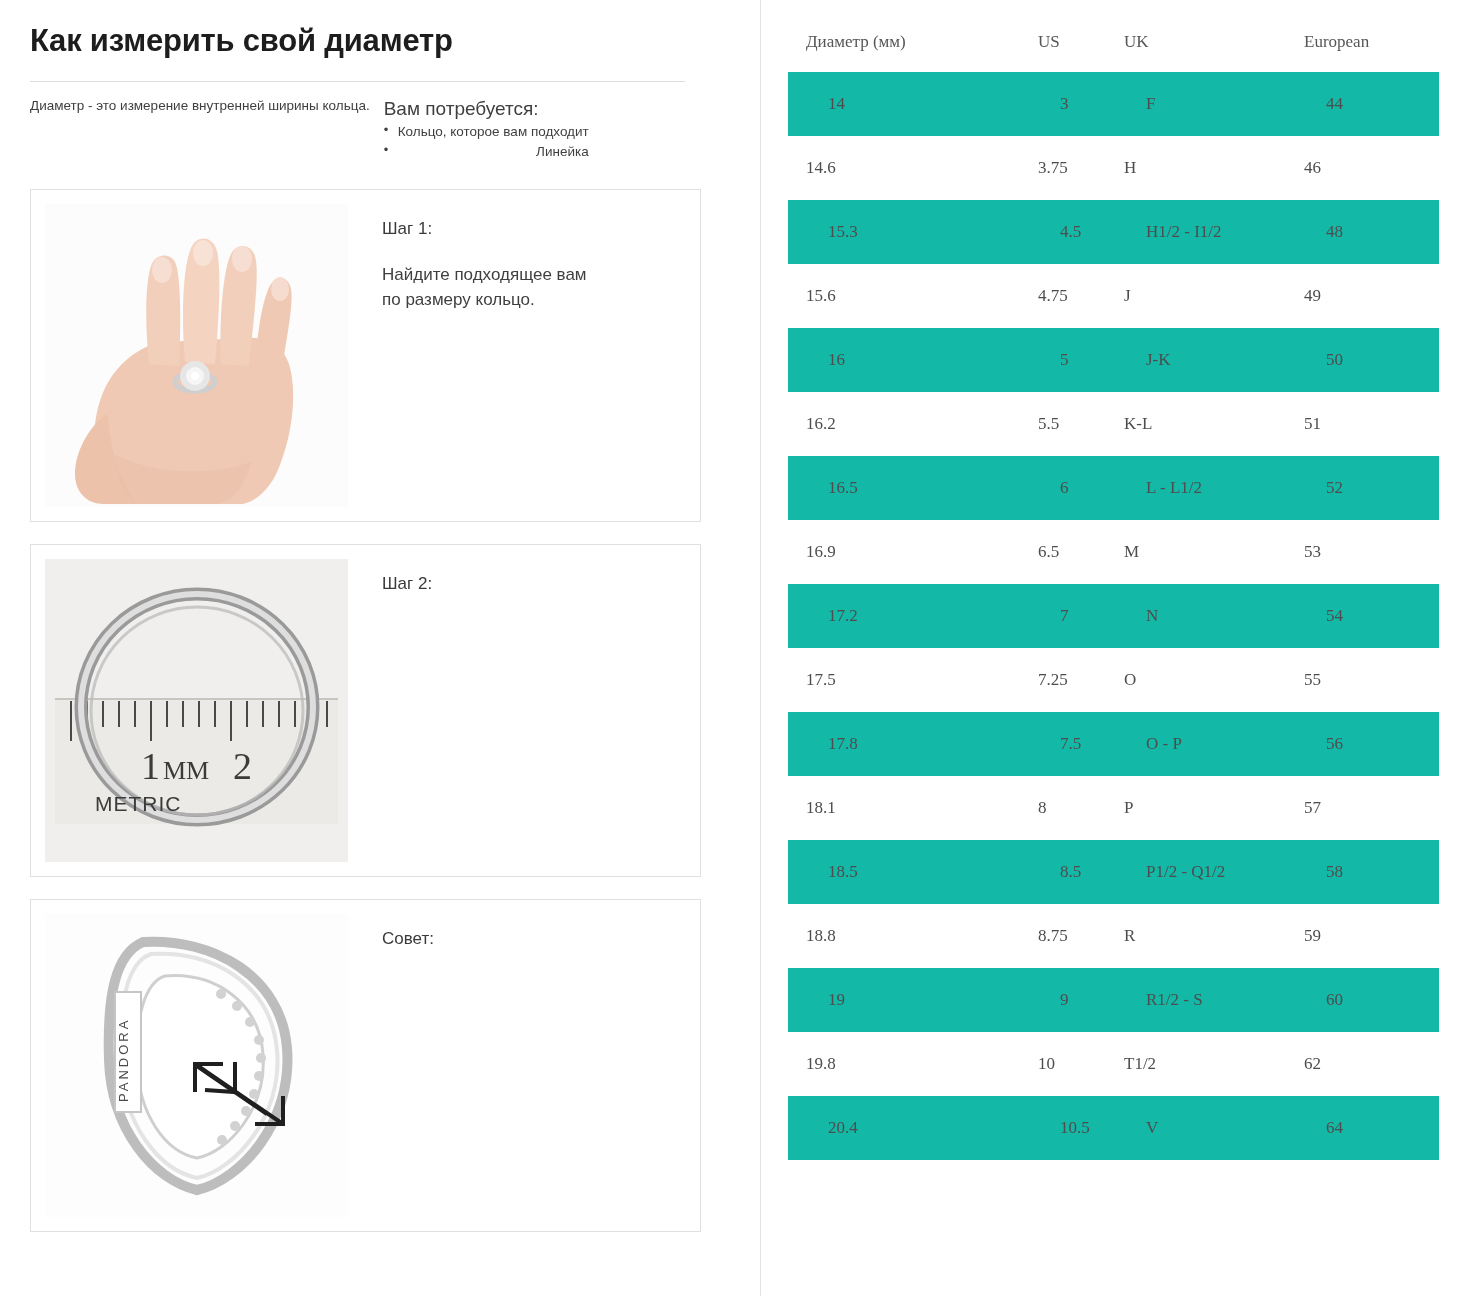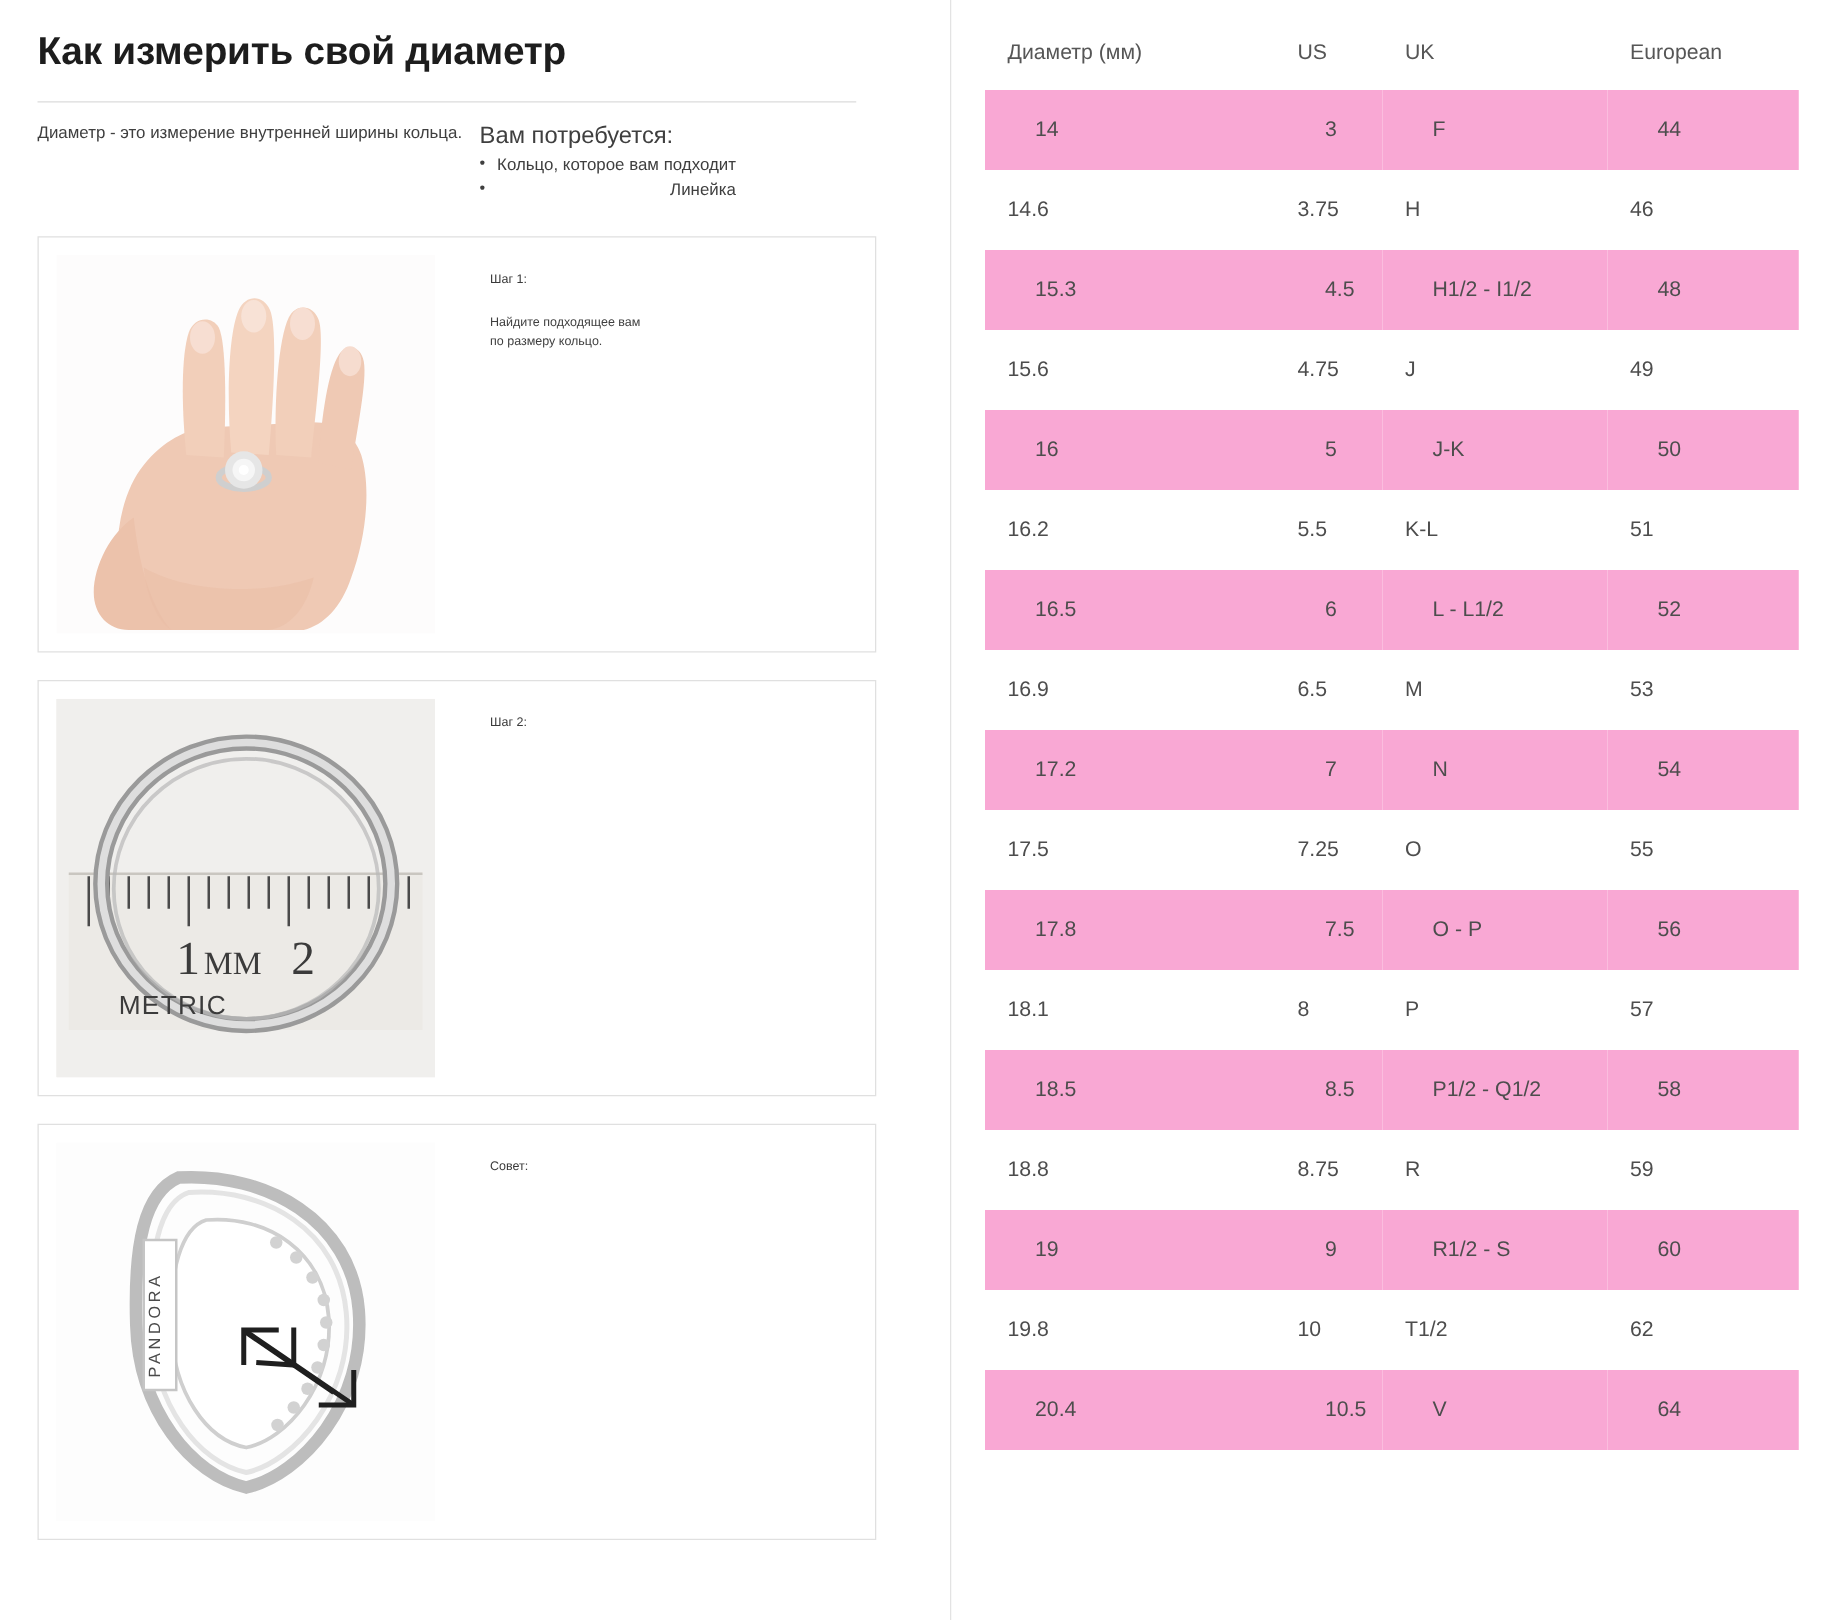--- a/index.html
+++ b/index.html
@@ -102,23 +102,23 @@
   }
   .step-card.first { margin-top: 28px; }
   .step-img {
     width: 303px;
     height: 303px;
     flex: 0 0 303px;
     position: relative;
     overflow: hidden;
   }
   .step-text {
-    margin-left: 44px;
+    margin-left: 34px;
     padding-top: 12px;
-    font-size: 10px;
+    font-size: 17px;
     line-height: 1.5;
     color: #3f3f3f;
   }
   .step-label {
     margin-bottom: 20px;
     color: #3a3a3a;
   }
   .step-body { white-space: pre-line; }
 
   
@@ -128,20 +128,21 @@
   .ruler-scene { background: #f1f0ee; width: 100%; height: 100%; }
 
   
   .tip-scene { background: #fbfbfb; width: 100%; height: 100%; }
 
   
   .right-col {
     width: 614px;
     box-sizing: border-box;
     padding: 18px 28px 0 28px;
+    font-family: Liberation Serif, serif;
   }
   table.size-table {
     border-collapse: collapse;
     width: 651px;
     table-layout: fixed;
     font-size: 17px;
     color: #4a4a4a;
   }
   table.size-table th {
     text-align: left;
@@ -149,21 +150,21 @@
     font-size: 17px;
     color: #565656;
     padding: 14px 0 20px 18px;
     background: #ffffff;
   }
   table.size-table td {
     padding: 14px 0 14px 18px;
     height: 36px;
     color: #4d4d4d;
   }
-  table.size-table tbody tr.odd td { background: #f9a8d4; padding-left: 40px; }
+  table.size-table tbody tr.odd td { background: #14b8a6; padding-left: 40px; }
   table.size-table tbody tr.even td { background: #ffffff; }
   col.c-diam { width: 232px; }
   col.c-us   { width: 86px; }
   col.c-uk   { width: 180px; }
   col.c-eu   { width: 153px; }
 </style>
 </head>
 <body>
 
 <div class="page">

